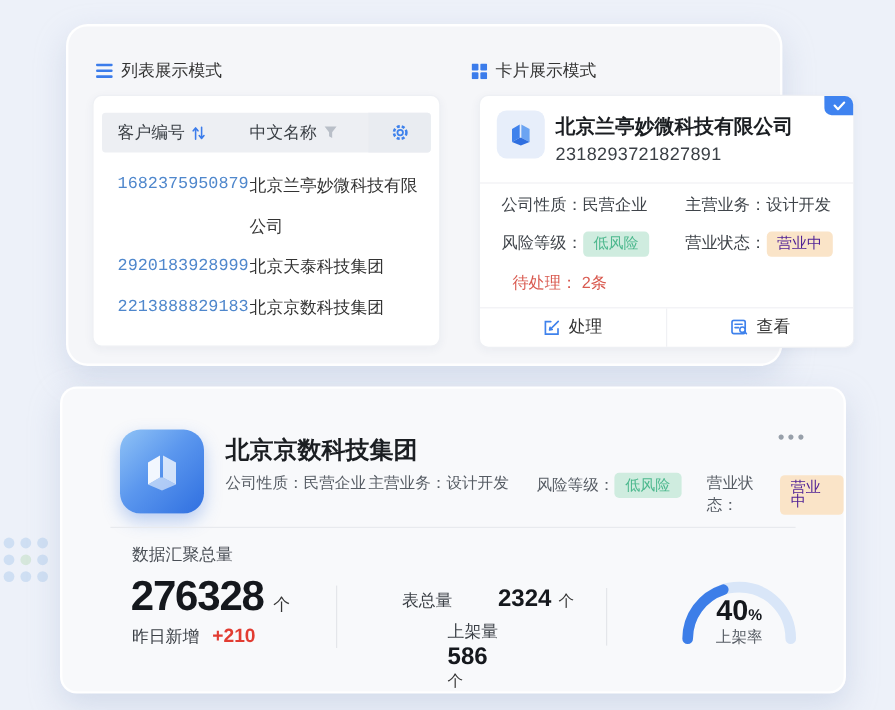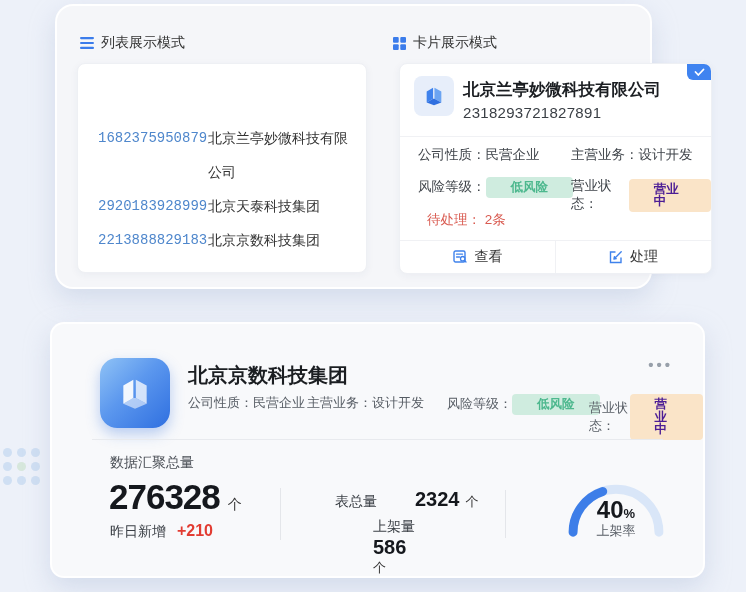--- a/index.html
+++ b/index.html
@@ -8,21 +8,21 @@
 
   
   .dots { position:absolute; left:3px; top:448px; display:grid;
           grid-template-columns:repeat(3,9px); grid-gap:5px; }
   .dots i { width:9px; height:9px; border-radius:50%; background:#cfdff3; }
   .dots i.g { background:#d6e7dc; }
 
   
   .panel { position:absolute; background:#f5f6f9; border:2px solid rgba(255,255,255,.95);
            border-radius:18px; box-shadow:0 10px 26px rgba(168,184,214,.38); }
-  #top-panel { left:55px; top:4px; width:597px; height:285px; }
+  #top-panel { left:55px; top:20px; width:597px; height:285px; }
   #bottom-panel { left:50px; top:322px; width:655px; height:256px; background:#f8f9fb; border-radius:14px; }
 
   .sec-title { position:absolute; font-size:14px; color:#333; font-weight:500;
                display:flex; align-items:center; gap:7px; }
   .sec-title svg { display:block; }
 
   .white-card { position:absolute; background:#fff; border:1px solid #eef0f4;
                 border-radius:8px; box-shadow:0 2px 8px rgba(40,62,96,.05); }
 
   
@@ -41,21 +41,21 @@
   
   #company-card { left:342px; top:57px; width:313px; height:211px; }
   .check-badge { position:absolute; right:0; top:0; width:24px; height:16px; background:#3f83f0;
                  border-radius:0 7px 0 6px; display:flex; align-items:center; justify-content:center; cursor:pointer; }
   .cc-icon { position:absolute; left:14px; top:12px; width:40px; height:40px; border-radius:8px;
              background:#e7eefa; display:flex; align-items:center; justify-content:center; }
   .cc-title { position:absolute; left:63px; top:15px; font-size:16.5px; font-weight:bold; color:#1b1e22; }
   .cc-id { position:absolute; left:63px; top:40px; font-size:15px; color:#3a3f45; letter-spacing:.3px; }
   .cc-div { position:absolute; left:0; right:0; top:72px; height:1px; background:#f0f1f4; }
   .cc-field { position:absolute; font-size:13.5px; color:#3f444a; display:flex; align-items:center; }
-  .badge { display:inline-block; font-size:12.5px; line-height:1; padding:4px 25px; border-radius:4px;font-weight:bold; }
+  .badge { display:inline-block; font-size:12.5px; line-height:1; padding:4px 9px; border-radius:4px; }
   .badge.green { background:#cfecdf; color:#4db88e; }
   .badge.orange { background:#fae4c8; color:#4c1d95; }
   .pending { position:absolute; left:27px; top:147px; font-size:13.5px; color:#d95a50; }
   .cc-footer { position:absolute; left:0; right:0; bottom:0; height:33px; border-top:1px solid #f0f1f4; display:flex; }
   .cc-btn { flex:1; display:flex; align-items:center; justify-content:center; gap:7px;
             font-size:14px; color:#333; cursor:pointer; }
   .cc-btn:first-child { border-right:1px solid #f0f1f4; }
 
   
   .big-icon { position:absolute; left:48px; top:34px; width:70px; height:70px; border-radius:17px;
@@ -103,20 +103,41 @@
     <div class="sec-title" style="left:23px; top:28px;">
       <svg width="14" height="12" viewBox="0 0 14 12">
         <rect x="0" y="0" width="14" height="2.2" rx="1.1" fill="#3b7ceb"></rect>
         <rect x="0" y="4.9" width="14" height="2.2" rx="1.1" fill="#3b7ceb"></rect>
         <rect x="0" y="9.8" width="14" height="2.2" rx="1.1" fill="#3b7ceb"></rect>
       </svg>
       <span>列表展示模式</span>
     </div>
 
     <div class="white-card" id="table-card">
+      <div class="thead">
+        <div class="c1 hcell">
+          <span>客户编号</span>
+          <svg width="11" height="12" viewBox="0 0 11 12" style="cursor:pointer">
+            <path d="M3 11 L3 2 M1 4 L3 1.6 L5 4" fill="none" stroke="#3b7ceb" stroke-width="1.3" stroke-linecap="round" stroke-linejoin="round"></path>
+            <path d="M8 1 L8 10 M6 8 L8 10.4 L10 8" fill="none" stroke="#3b7ceb" stroke-width="1.3" stroke-linecap="round" stroke-linejoin="round"></path>
+          </svg>
+        </div>
+        <div class="c2 hcell">
+          <span>中文名称</span>
+          <svg width="11" height="11" viewBox="0 0 11 11" style="cursor:pointer">
+            <path d="M0.5 0.5 H10.5 L6.8 5.2 V10 L4.2 8.6 V5.2 Z" fill="#b9bfc8"></path>
+          </svg>
+        </div>
+        <div class="gear-cell">
+          <svg width="15" height="15" viewBox="0 0 15 15">
+            <circle cx="7.5" cy="7.5" r="5.2" fill="none" stroke="#3f82ec" stroke-width="2.1" stroke-dasharray="2.5 1.7"></circle>
+            <circle cx="7.5" cy="7.5" r="2.3" fill="none" stroke="#3f82ec" stroke-width="1.5"></circle>
+          </svg>
+        </div>
+      </div>
 
       <div class="trow" style="top:57px">
         <span class="c1">1682375950879</span>
         <span class="c2">北京兰亭妙微科技有限公司</span>
       </div>
       <div class="trow" style="top:125px">
         <span class="c1">2920183928999</span>
         <span class="c2">北京天泰科技集团</span>
       </div>
       <div class="trow" style="top:159px">
@@ -168,34 +189,34 @@
         <span>营业状态：</span>
         <span class="badge orange">营业中</span>
       </div>
       <div class="pending">
         <span>待处理：</span>
         <span>2条</span>
       </div>
 
       <div class="cc-footer">
         <div class="cc-btn">
+          <svg width="14" height="14" viewBox="0 0 14 14">
+            <path d="M12 8 V12.5 H1.5 V2 H6" fill="none" stroke="#3f82ec" stroke-width="1.4" stroke-linecap="round"></path>
+            <path d="M5 9 L12.2 1.8 M5 9 L5.4 6.8 M5 9 L7.2 8.6" fill="none" stroke="#3f82ec" stroke-width="1.4" stroke-linecap="round"></path>
+          </svg>
+          <span>处理</span>
+        </div>
+        <div class="cc-btn">
           <svg width="15" height="14" viewBox="0 0 15 14">
             <rect x="1" y="1" width="11" height="11" rx="1.5" fill="none" stroke="#3f82ec" stroke-width="1.4"></rect>
             <path d="M3.5 4.2 H9.5 M3.5 7 H6.5" stroke="#3f82ec" stroke-width="1.3" stroke-linecap="round"></path>
             <circle cx="9.7" cy="8.7" r="2.2" fill="#fff" stroke="#3f82ec" stroke-width="1.3"></circle>
             <path d="M11.3 10.3 L13 12" stroke="#3f82ec" stroke-width="1.3" stroke-linecap="round"></path>
           </svg>
           <span>查看</span>
-        </div>
-        <div class="cc-btn">
-          <svg width="14" height="14" viewBox="0 0 14 14">
-            <path d="M12 8 V12.5 H1.5 V2 H6" fill="none" stroke="#3f82ec" stroke-width="1.4" stroke-linecap="round"></path>
-            <path d="M5 9 L12.2 1.8 M5 9 L5.4 6.8 M5 9 L7.2 8.6" fill="none" stroke="#3f82ec" stroke-width="1.4" stroke-linecap="round"></path>
-          </svg>
-          <span>处理</span>
         </div>
       </div>
     </div>
   </div>
 
   <div class="panel" id="bottom-panel">
     <div class="big-icon">
       <svg width="40" height="40" viewBox="0 0 24 24">
         <path d="M5 18.5 L5 7.5 L11 4 L11 15 Z" fill="rgba(255,255,255,.92)"></path>
         <path d="M12.5 15 L12.5 4 L19 7.5 L19 18.5 Z" fill="rgba(255,255,255,.75)"></path>

